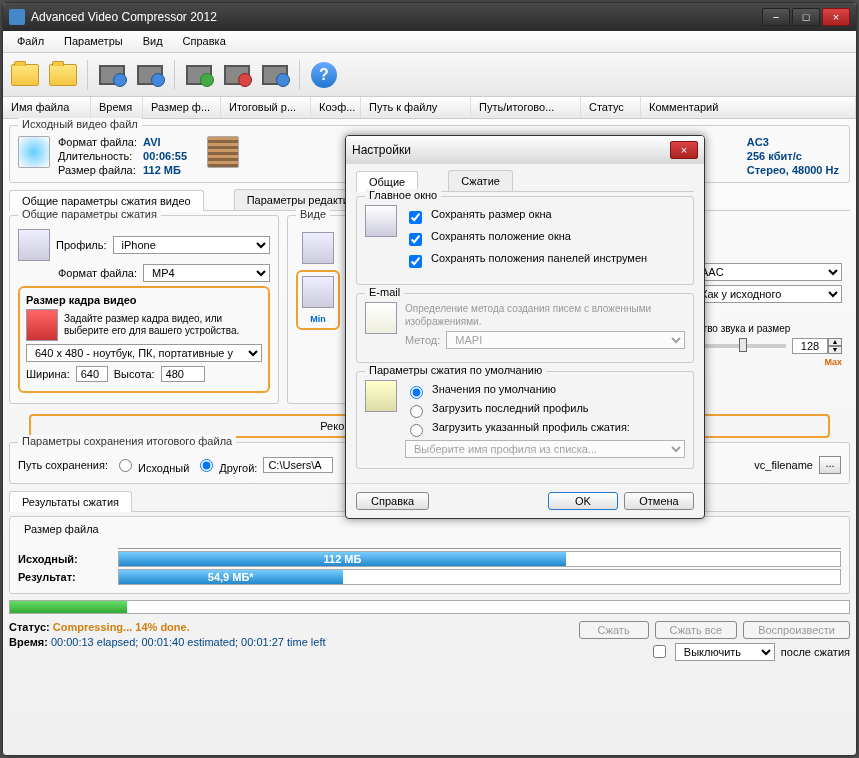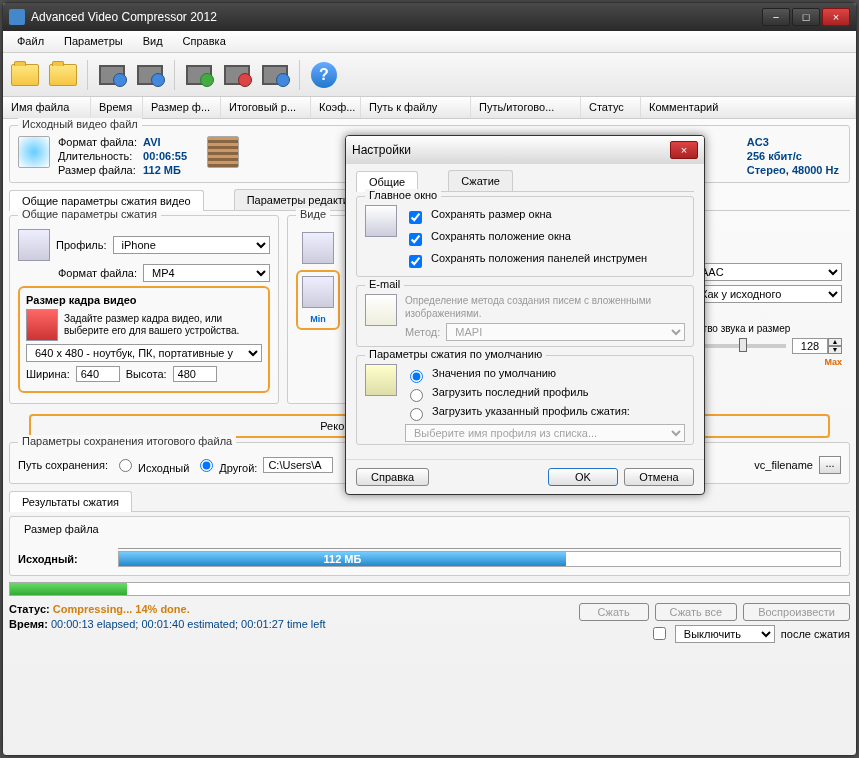--- a/index.html
+++ b/index.html
@@ -43,21 +43,21 @@
 .btn { padding: 2px 14px; border: 1px solid #888; background: linear-gradient(#fff,#e0e0e0); border-radius: 3px; cursor: pointer; min-width: 70px; text-align: center; }
 .btn.disabled { color: #999; background: #f4f4f4; }
 .progress-green { height: 14px; border: 1px solid #aaa; background: #fff; position: relative; margin: 4px 0; }
 .progress-green-inner { height: 100%; background: linear-gradient(#6d6,#3a3); }
 .status-line { margin: 3px 0; }
 .orange-text { color: #d08010; font-weight: bold; }
 .blue-text { color: #004488; }
 .modal { left: 345px; top: 135px; width: 360px; background: #f4f4f4; z-index: 10; }
 .modal .titlebar { background: linear-gradient(#fff,#d8d8d8); color: #000; }
 .modal-body { padding: 6px 10px; }
-.fieldset { border: 1px solid #ccc; border-radius: 3px; padding: 8px 8px 2px; margin-bottom: 8px; position: relative; }
+.fieldset { border: 1px solid #ccc; border-radius: 3px; padding: 8px 8px 10px; margin-bottom: 8px; position: relative; }
 .fieldset-title { position: absolute; top: -8px; left: 8px; background: #f4f4f4; padding: 0 4px; }
 .cb-row { display: flex; align-items: flex-start; gap: 6px; margin: 3px 0; }
 .modal-buttons { display: flex; justify-content: space-between; padding: 8px 10px; border-top: 1px solid #ddd; }
 .slider-track { flex:1; height:4px; background:#ccc; position:relative; }
 .slider-thumb { position:absolute; width:8px; height:14px; background:#e8e8e8; border:1px solid #666; top:-6px; }
 .ruler { height: 14px; border-bottom: 1px solid #999; position: relative; margin-left: 100px; }
 .bar-label { width: 100px; font-weight: bold; }
 .bar-row { display: flex; align-items: center; margin: 2px 0; }
 .bar-track { flex: 1; height: 16px; border: 1px solid #aaa; background: #fff; position: relative; }
 .bar-fill { height: 100%; background: linear-gradient(#7cf,#28c); text-align: center; color: #fff; font-weight: bold; line-height: 14px; }
@@ -186,21 +186,21 @@
         </div>
         <div class="orange-box">
           <div style="font-weight:bold">Размер кадра видео</div>
           <div class="row">
             <div class="small-icon" style="background:linear-gradient(#f66,#c33);"></div>
             <span style="font-size:10px;line-height:1.2">Задайте размер кадра видео, или выберите его для вашего устройства.</span>
           </div>
           <select style="width:100%"><option>640 x 480 - ноутбук, ПК, портативные у</option></select>
           <div class="row" style="margin-top:4px">
             <span>Ширина:</span>
-            <input type="text" style="width: 44px;" value="640">
+            <input type="text" style="width: 32px;" value="640">
             <span>Высота:</span>
             <input type="text" style="width: 44px;" value="480">
           </div>
         </div>
       </div>
 
       <div class="group" style="flex:0 0 60px;">
         <div class="group-title">Виде</div>
         <div class="small-icon" style="margin:6px auto;"></div>
         <div class="orange-box" style="padding:4px;text-align:center">
@@ -232,20 +232,26 @@
     </div>
     <div class="group" style="padding-top:6px">
       <div style="margin-left:6px">Размер файла</div>
       <div class="ruler"></div>
       <div class="bar-row">
         <div class="bar-label">Исходный:</div>
         <div class="bar-track">
           <div class="bar-fill" style="width:62%"><span>112 МБ</span></div>
         </div>
       </div>
+      <div class="bar-row">
+        <div class="bar-label">Результат:</div>
+        <div class="bar-track">
+          <div class="bar-fill" style="width:31%"><span>54,9 МБ*</span></div>
+        </div>
+      </div>
     </div>
 
     <div class="progress-green">
       <div class="progress-green-inner" style="width:14%"></div>
     </div>
 
     <div style="display:flex;align-items:flex-start;gap:10px">
       <div style="flex:1">
         <div class="status-line"><b>Статус:</b> <span class="orange-text">Compressing... 14% done.</span></div>
         <div class="status-line"><b>Время:</b> <span class="blue-text">00:00:13 elapsed;  00:01:40 estimated;  00:01:27 time left</span></div>

